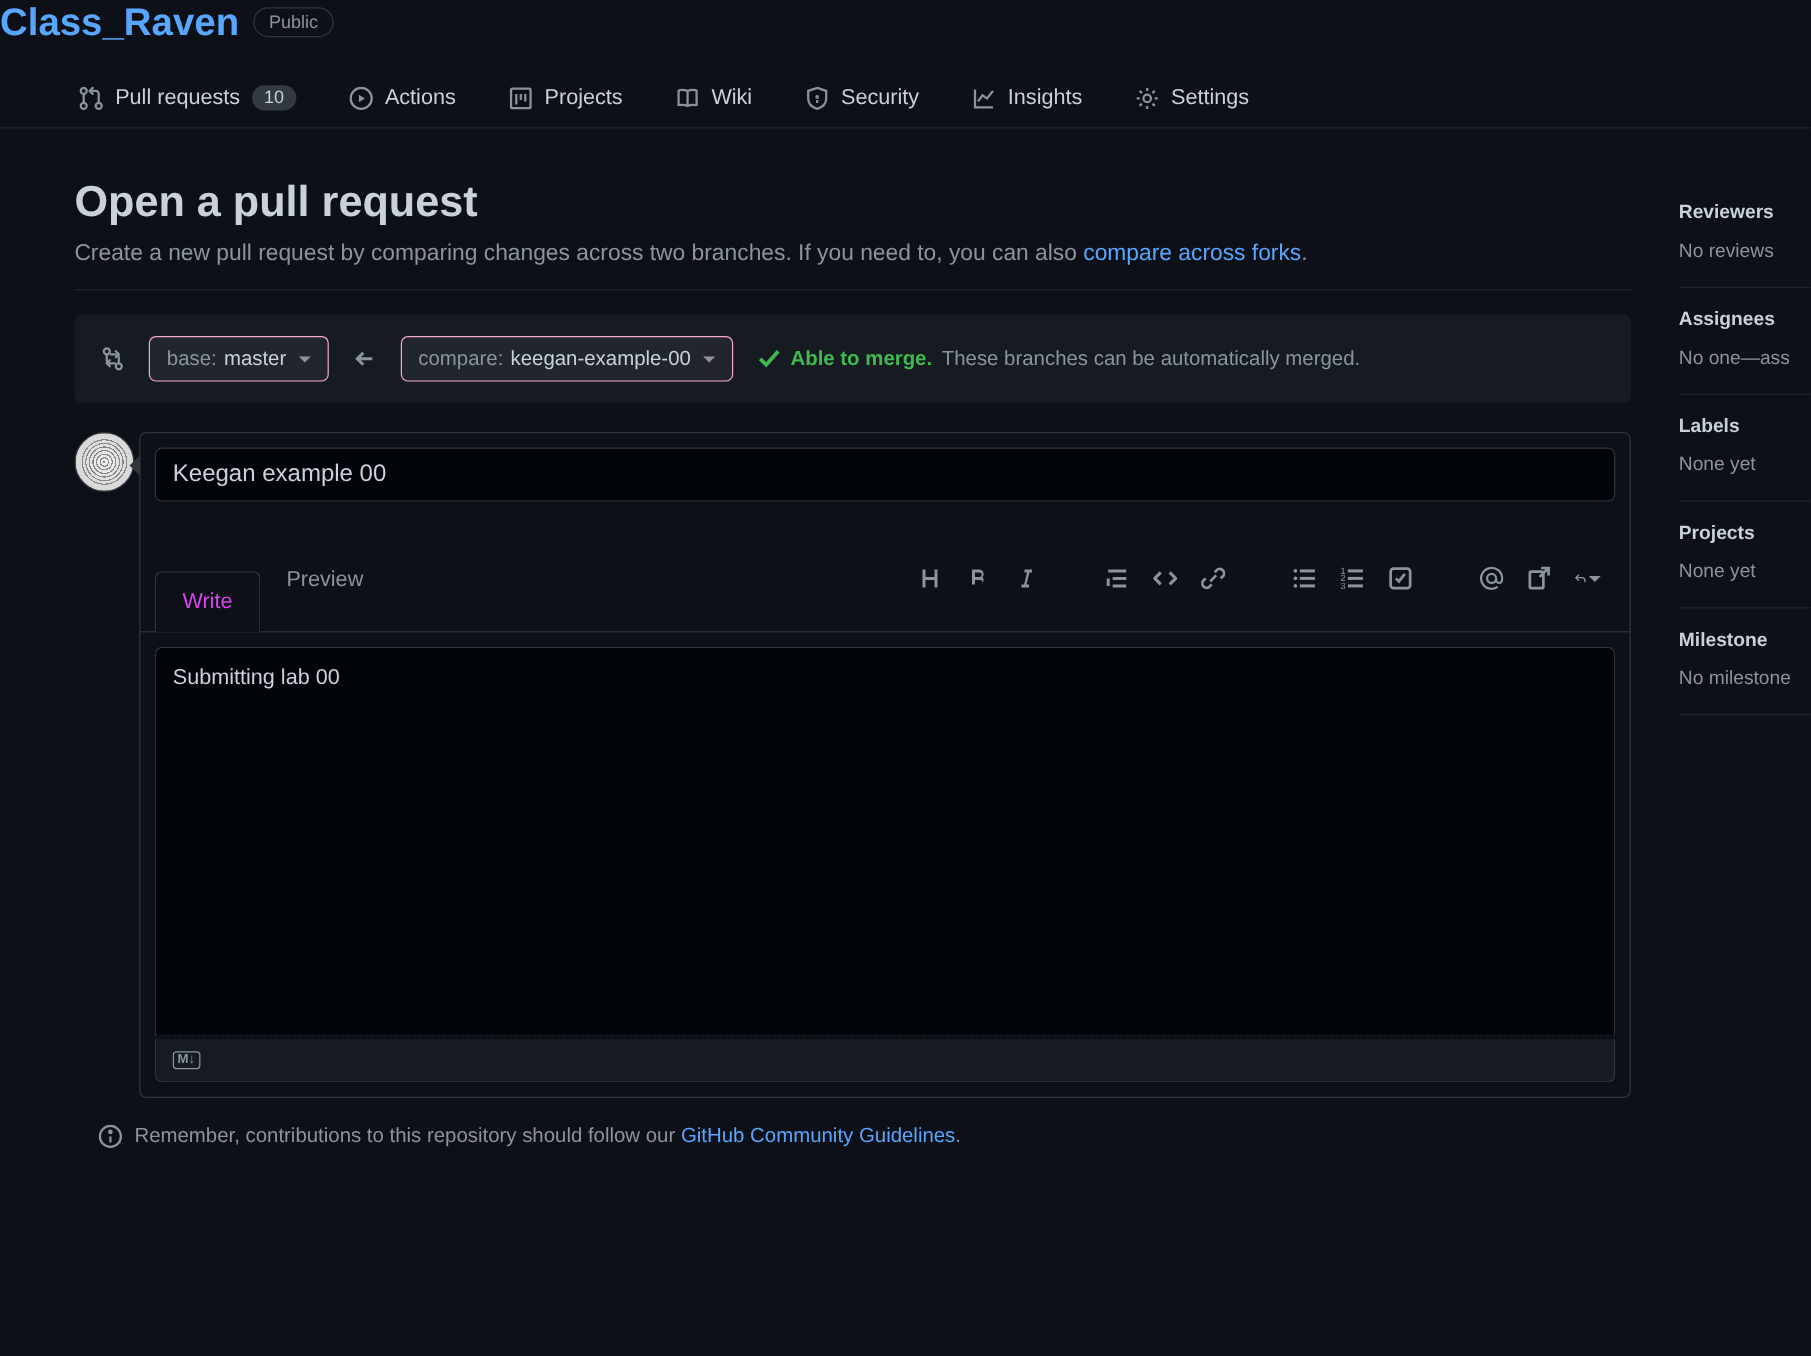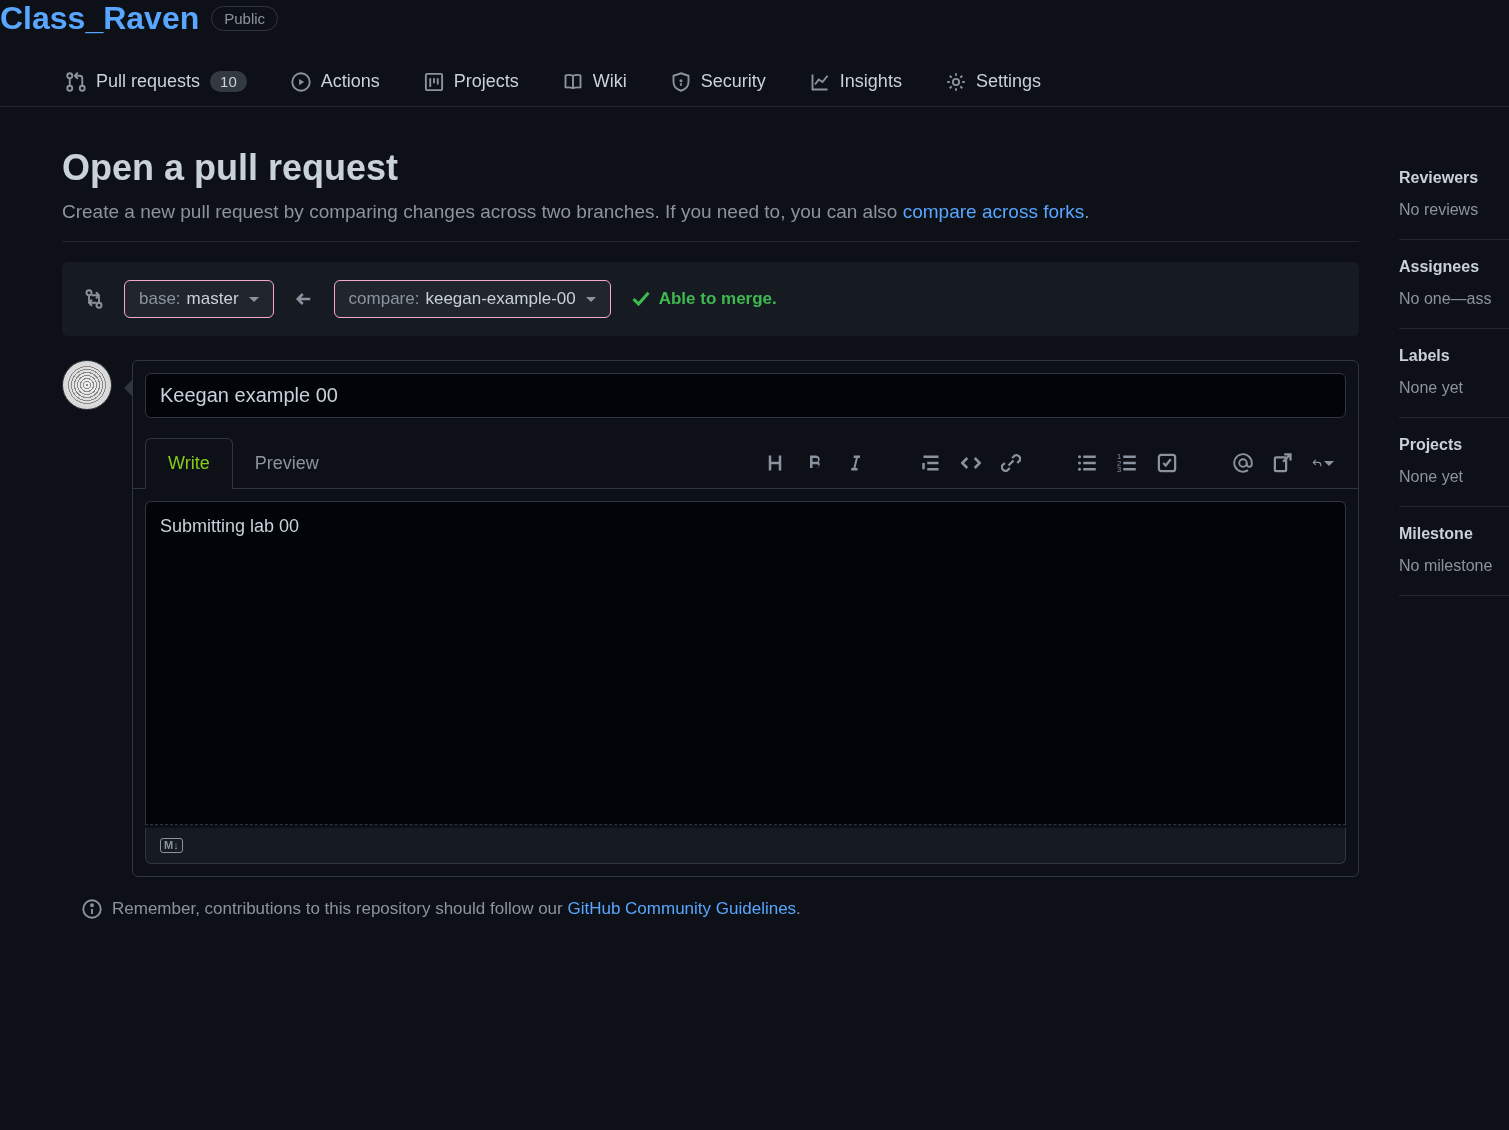--- a/index.html
+++ b/index.html
@@ -89,21 +89,21 @@
   color: #8b949e;
   cursor: pointer;
   display: flex;
   align-items: center;
   gap: 6px;
 }
 .branch-select .bname { color: #c9d1d9; }
 .merge-status { display: flex; align-items: center; gap: 8px; }
 .merge-ok { color: #3fb950; font-weight: 600; }
 .merge-desc { color: #8b949e; }
-.editor-row { display: flex; gap: 20px; margin-top: 24px; }
+.editor-row { display: flex; gap: 4px; margin-top: 24px; }
 .avatar {
   width: 50px; height: 50px; border-radius: 50%;
   background: radial-gradient(circle, #f0f0f0 0%, #ccc 100%);
   border: 1px solid #30363d;
   position: relative;
 }
 .avatar::after {
   content: ""; position:absolute; inset:4px; border-radius:50%;
   background: repeating-radial-gradient(circle, #888 0 1px, transparent 1px 3px);
 }
@@ -139,23 +139,24 @@
 .write-tab, .preview-tab {
   padding: 14px 22px;
   font-size: 18px;
   color: #8b949e;
   cursor: pointer;
 }
 .write-tab {
   border: 1px solid #30363d;
   border-bottom: 1px solid #0d1117;
   border-radius: 6px 6px 0 0;
-  color: #84cc16;
+  color: #d946ef;
   margin-bottom: -1px;
   background: #0d1117;
+  margin-top: 38px;
 }
 .toolbar {
   margin-left: auto;
   display: flex;
   gap: 18px;
   padding-right: 12px;
 }
 .toolbar .tb-icon {
   width: 22px; height: 22px; color: #8b949e; cursor: pointer;
   display:flex;align-items:center;justify-content:center;
@@ -353,20 +354,21 @@
         <span class="bname">keegan-example-00</span>
         <span class="caret-down"></span>
       </div>
       <div class="merge-status">
         <span style="color:#3fb950">
           <svg width="20" height="20" viewBox="0 0 16 16" fill="none" stroke="currentColor" stroke-width="2.5">
               <path d="M2 8l4 4 8-9"></path>
             </svg>
         </span>
         <span class="merge-ok">Able to merge.</span>
+        <span class="merge-desc">These branches can be automatically merged.</span>
       </div>
     </div>
 
     <div class="editor-row">
       <div class="avatar"></div>
       <div class="comment-box">
         <input class="title-input" value="Keegan example 00" style="">
         <div class="tabs-row">
           <div class="write-tab">Write</div>
           <div class="preview-tab">Preview</div>

